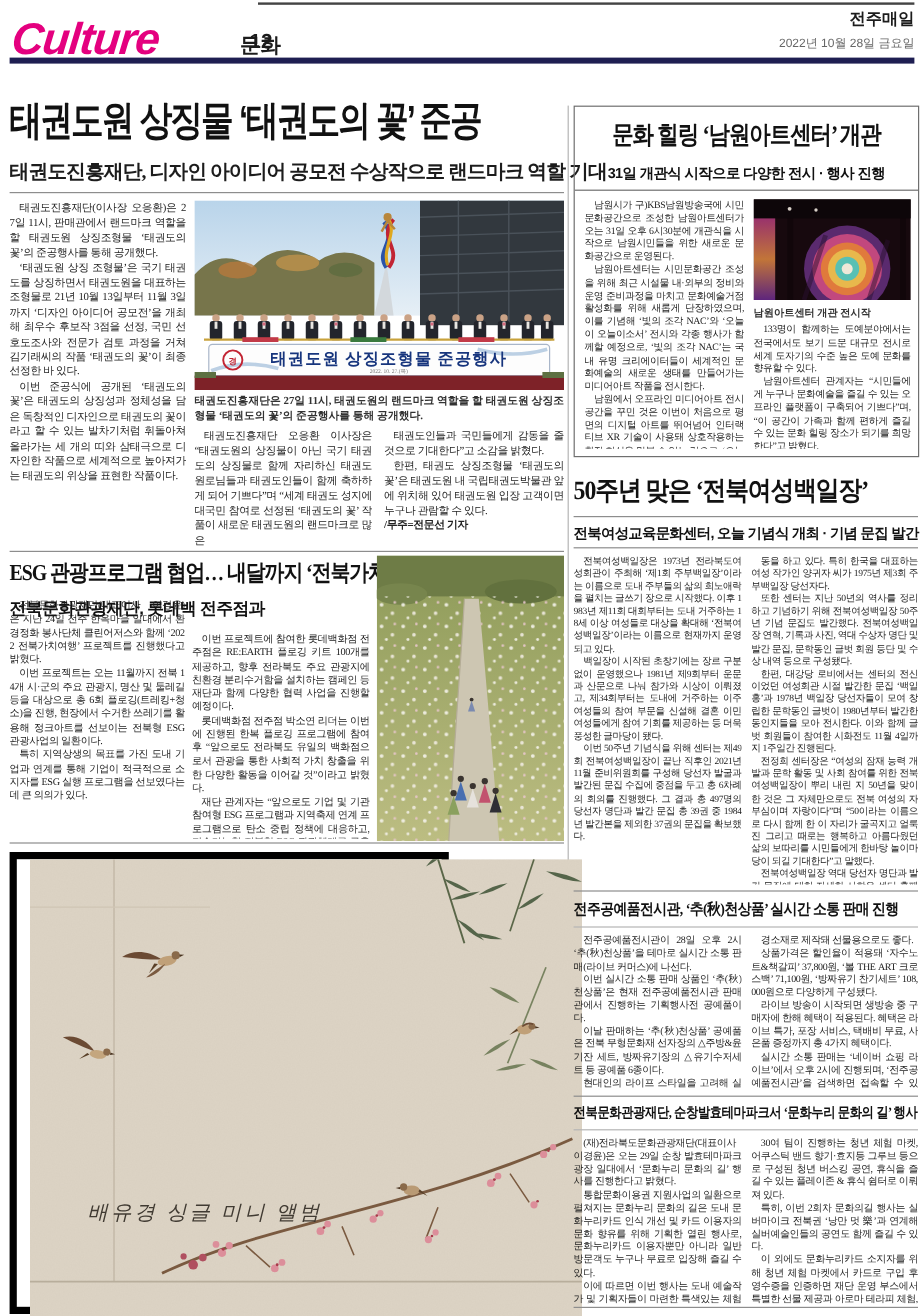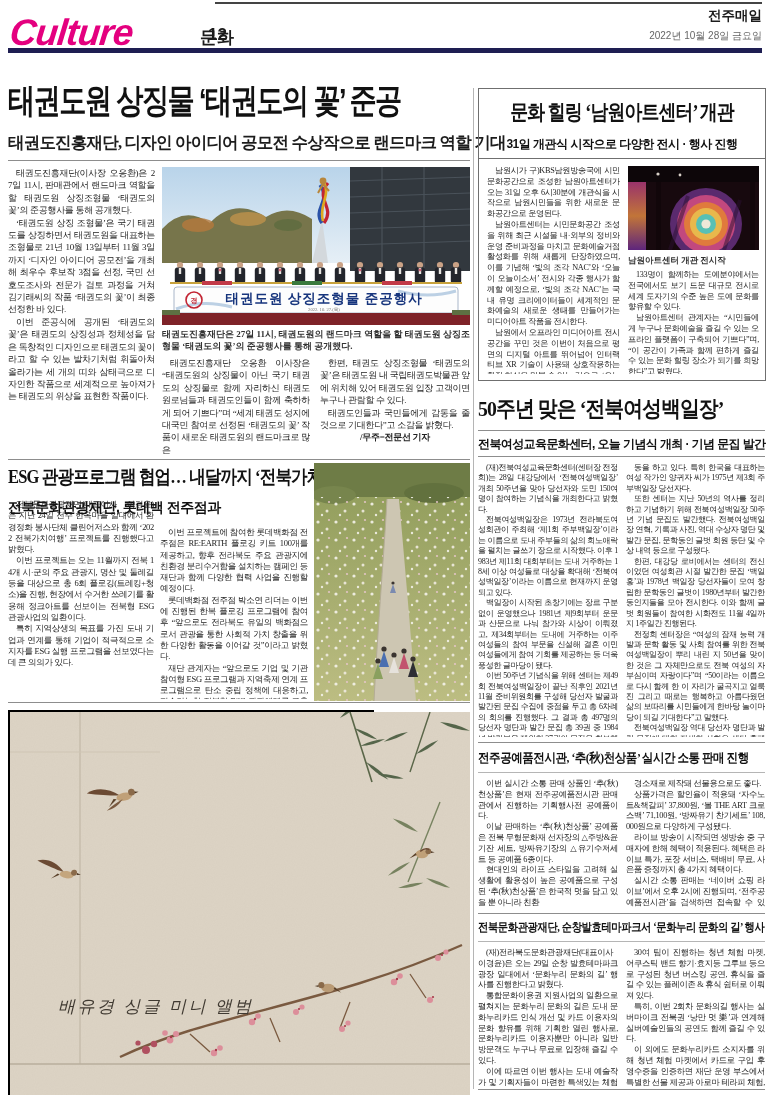--- a/index.html
+++ b/index.html
@@ -3,21 +3,21 @@
 <meta charset="utf-8">
 <style>
   html,body{margin:0;padding:0;background:#e8e8e8;}
   .page{position:relative;width:770px;height:1097px;background:#ffffff;margin:0 auto;
         font-family:"Liberation Serif","DejaVu Serif",serif;color:#1c1c1c;overflow:hidden;}
   .abs{position:absolute;}
   .sans{font-family:"Liberation Sans","DejaVu Sans",sans-serif;}
   .rule{position:absolute;background:#8d8d8d;height:1px;}
   .clip{overflow:hidden;}
   .cols p{margin:0;text-indent:8px;text-align:justify;word-break:break-all;}
-  .cols p.byline{text-align:center;font-weight:bold;text-indent:0;}
+  .cols p.byline{text-align:left;font-weight:bold;text-indent:0;}
   .bt{font-size:9px;line-height:12.4px;letter-spacing:-0.3px;color:#222;}
   .bt2{font-size:8.2px;line-height:10.8px;letter-spacing:-0.3px;color:#222;}
   .bt3{font-size:8px;line-height:10.4px;letter-spacing:-0.3px;color:#222;}
   .bt4{font-size:8.3px;line-height:10.8px;letter-spacing:-0.3px;color:#222;}
   .logo{font-family:"Liberation Sans","DejaVu Sans",sans-serif;font-style:italic;font-weight:bold;
         font-size:37px;color:#e4007f;letter-spacing:-1px;transform:skewX(-6deg);}
   .h-main{font-family:"Liberation Sans","DejaVu Sans",sans-serif;font-weight:900;font-size:34px;
         letter-spacing:-2px;white-space:nowrap;transform:scaleX(0.80);transform-origin:0 50%;color:#111;}
   .h-serif{font-weight:800;white-space:nowrap;letter-spacing:-1px;color:#111;}
   .caption{font-size:9px;font-weight:bold;line-height:12px;color:#333;text-align:justify;word-break:break-all;}
@@ -126,22 +126,22 @@
       <rect x="0" y="143" width="18" height="5" fill="#5d7042"></rect>
         <rect x="290" y="143" width="18" height="5" fill="#5d7042"></rect>
     </svg>
   </div>
   <div class="abs caption clip" style="left:162px;top:328px;width:308px;height:27px;">태권도진흥재단은 27일 11시, 태권도원의 랜드마크 역할을 할 태권도원 상징조형물 ‘태권도의 꽃’의 준공행사를 통해 공개했다.</div>
 
   <div class="abs cols clip bt" style="left:162px;top:357px;width:148px;height:99px;">
       <p>태권도진흥재단 오응환 이사장은 “태권도원의 상징물이 아닌 국기 태권도의 상징물로 함께 자리하신 태권도 원로님들과 태권도인들이 함께 축하하게 되어 기쁘다”며 “세계 태권도 성지에 대국민 참여로 선정된 ‘태권도의 꽃’ 작품이 새로운 태권도원의 랜드마크로 많은</p>
     </div>
   <div class="abs cols clip bt" style="left:320px;top:357px;width:150px;height:99px;">
+      <p>태권도인들과 국민들에게 감동을 줄 것으로 기대한다”고 소감을 밝혔다.</p>
       <p>한편, 태권도 상징조형물 ‘태권도의 꽃’은 태권도원 내 국립태권도박물관 앞에 위치해 있어 태권도원 입장 고객이면 누구나 관람할 수 있다.</p>
-      <p>태권도인들과 국민들에게 감동을 줄 것으로 기대한다”고 소감을 밝혔다.</p>
       <p class="byline">/무주=전문선 기자</p>
     </div>
 
   <div class="rule" style="left:8px;top:459px;width:462px;"></div>
 
   <div class="abs h-serif" style="left:8px;top:464px;font-size:19px;transform:scaleX(0.87);transform-origin:0 50%;">ESG 관광프로그램 협업… 내달까지 ‘전북가치여행’ 프로젝트</div>
   <div class="abs subhead-sans" style="left:8px;top:499px;font-size:14px;letter-spacing:-0.5px;">전북문화관광재단, 롯데백 전주점과</div>
   <div class="abs cols clip" style="left:8px;top:499px;width:146px;height:172px;font-size:8.5px;line-height:11.3px;letter-spacing:-0.3px;">
       <p>전북문화관광재단(대표이사 이경윤)은 지난 24일 전주 한옥마을 일대에서 환경정화 봉사단체 클린어저스와 함께 ‘2022 전북가치여행’ 프로젝트를 진행했다고 밝혔다.</p>
       <p>이번 프로젝트는 오는 11월까지 전북 14개 시·군의 주요 관광지, 명산 및 둘레길 등을 대상으로 총 6회 플로깅(트레킹+청소)을 진행, 현장에서 수거한 쓰레기를 활용해 정크아트를 선보이는 전북형 ESG 관광사업의 일환이다.</p>
@@ -186,21 +186,21 @@
         <circle cx="99" cy="196" r="2.6" fill="#3a3430"></circle>
           <path d="M99,198 L94,214 L104,214 Z" fill="#2e2e34"></path>
         <circle cx="64" cy="198" r="2.6" fill="#3a3430"></circle>
           <path d="M64,200 L59,216 L69,216 Z" fill="#8aa05e"></path>
       </g>
     </svg>
   </div>
 
   <div class="rule" style="left:8px;top:702px;width:462px;"></div>
 
-  <div class="abs" style="left:8px;top:710px;width:366px;height:385px;border:2px solid #000000;box-sizing:border-box;">
+  <div class="abs" style="left:8px;top:710px;width:366px;height:385px;border:6px solid #000000;box-sizing:border-box;padding-left:11px;">
     <svg width="460" height="383" viewBox="0 0 460 383">
       <defs>
         <filter id="paper" x="0" y="0" width="100%" height="100%">
           <feTurbulence type="fractalNoise" baseFrequency="0.9" numOctaves="2" result="n"></feTurbulence>
           <feColorMatrix in="n" type="matrix" values="0 0 0 0 0.45 0 0 0 0 0.40 0 0 0 0 0.33 0 0 0 0.10 0"></feColorMatrix>
         </filter>
         <path id="leaf" d="M0,0 Q13,-3.2 26,-0.8 Q13,3 0,0 Z"></path>
       </defs>
       <rect width="460" height="383" fill="#ddd4c5"></rect>
       <rect width="460" height="383" filter="url(#paper)"></rect>
@@ -339,37 +339,37 @@
   <div class="abs cols clip bt2" style="left:628px;top:270px;width:131px;height:104px;">
       <p>133명이 함께하는 도예분야에서는 전국에서도 보기 드문 대규모 전시로 세계 도자기의 수준 높은 도예 문화를 향유할 수 있다.</p>
       <p>남원아트센터 관계자는 “시민들에게 누구나 문화예술을 즐길 수 있는 오프라인 플랫폼이 구축되어 기쁘다”며, “이 공간이 가족과 함께 편하게 즐길 수 있는 문화 힐링 장소가 되기를 희망한다”고 밝혔다.</p>
     </div>
 
   <div class="abs h-serif" style="left:478px;top:394px;font-size:22px;transform:scaleX(0.9);transform-origin:0 50%;">50주년 맞은 ‘전북여성백일장’</div>
   <div class="rule" style="left:478px;top:430px;width:287px;"></div>
   <div class="abs subhead-sans" style="left:478px;top:436px;width:287px;font-size:12px;letter-spacing:-0.6px;white-space:nowrap;">전북여성교육문화센터, 오늘 기념식 개최 · 기념 문집 발간</div>
   <div class="rule" style="left:478px;top:456px;width:287px;"></div>
   <div class="abs cols clip bt3" style="left:478px;top:463px;width:140px;height:274px;">
-      <p>(재)전북여성교육문화센터(센터장 전정희)는 28일 대강당에서 ‘전북여성백일장’ 개최 50주년을 맞아 당선자와 도민 150여 명이 참여하는 기념식을 개최한다고 밝혔다.</p>
       <p>전북여성백일장은 1973년 전라북도여성회관이 주최해 ‘제1회 주부백일장’이라는 이름으로 도내 주부들의 삶의 희노애락을 펼치는 글쓰기 장으로 시작했다. 이후 1983년 제11회 대회부터는 도내 거주하는 18세 이상 여성들로 대상을 확대해 ‘전북여성백일장’이라는 이름으로 현재까지 운영되고 있다.</p>
       <p>백일장이 시작된 초창기에는 장르 구분 없이 운영했으나 1981년 제9회부터 운문과 산문으로 나눠 참가와 시상이 이뤄졌고, 제34회부터는 도내에 거주하는 이주 여성들의 참여 부문을 신설해 결혼 이민 여성들에게 참여 기회를 제공하는 등 더욱 풍성한 글마당이 됐다.</p>
       <p>이번 50주년 기념식을 위해 센터는 제49회 전북여성백일장이 끝난 직후인 2021년 11월 준비위원회를 구성해 당선자 발굴과 발간된 문집 수집에 중점을 두고 총 6차례의 회의를 진행했다. 그 결과 총 497명의 당선자 명단과 발간 문집 총 39권 중 1984년 발간본을 제외한 37권의 문집을 확보했다.</p>
     </div>
   <div class="abs cols clip bt3" style="left:626px;top:463px;width:139px;height:274px;">
       <p>동을 하고 있다. 특히 한국을 대표하는 여성 작가인 양귀자 씨가 1975년 제3회 주부백일장 당선자다.</p>
       <p>또한 센터는 지난 50년의 역사를 정리하고 기념하기 위해 전북여성백일장 50주년 기념 문집도 발간했다. 전북여성백일장 연혁, 기록과 사진, 역대 수상자 명단 및 발간 문집, 문학동인 글벗 회원 등단 및 수상 내역 등으로 구성됐다.</p>
       <p>한편, 대강당 로비에서는 센터의 전신이었던 여성회관 시절 발간한 문집 ‘백일홍’과 1978년 백일장 당선자들이 모여 창립한 문학동인 글벗이 1980년부터 발간한 동인지들을 모아 전시한다. 이와 함께 글벗 회원들이 참여한 시화전도 11월 4일까지 1주일간 진행된다.</p>
       <p>전정희 센터장은 “여성의 잠재 능력 개발과 문학 활동 및 사회 참여를 위한 전북여성백일장이 뿌리 내린 지 50년을 맞이한 것은 그 자체만으로도 전북 여성의 자부심이며 자랑이다”며 “50이라는 이름으로 다시 함께 한 이 자리가 굴곡지고 얼룩진 그리고 때로는 행복하고 아름다웠던 삶의 보따리를 시민들에게 한바탕 놀이마당이 되길 기대한다”고 말했다.</p>
       <p>전북여성백일장 역대 당선자 명단과 발간 문집에 대한 자세한 사항은 센터 홈페이지에서 확인할 수 있다.</p>
     </div>
   <div class="rule" style="left:478px;top:742px;width:287px;"></div>
 
   <div class="abs h-serif" style="left:478px;top:750px;font-size:12.8px;transform:scaleX(0.9);transform-origin:0 50%;letter-spacing:-0.5px;">전주공예품전시관, ‘추(秋)천상품’ 실시간 소통 판매 진행</div>
   <div class="rule" style="left:478px;top:772px;width:287px;background:#b5b5b5;"></div>
   <div class="abs cols clip bt4" style="left:478px;top:779px;width:140px;height:130px;">
+      <p>전주공예품전시관이 28일 오후 2시 ‘추(秋)천상품’을 테마로 실시간 소통 판매(라이브 커머스)에 나선다.</p>
       <p>이번 실시간 소통 판매 상품인 ‘추(秋)천상품’은 현재 전주공예품전시관 판매관에서 진행하는 기획행사전 공예품이다.</p>
       <p>이날 판매하는 ‘추(秋)천상품’ 공예품은 전북 무형문화재 선자장의 △주방&amp;윤기잔 세트, 방짜유기장의 △유기수저세트 등 공예품 6종이다.</p>
       <p>현대인의 라이프 스타일을 고려해 실생활에 활용성이 높은 공예품으로 구성된 ‘추(秋)천상품’은 한국적 멋을 담고 있을 뿐 아니라 친환</p>
     </div>
   <div class="abs cols clip bt4" style="left:626px;top:779px;width:139px;height:130px;">
       <p>경소재로 제작돼 선물용으로도 좋다.</p>
       <p>상품가격은 할인율이 적용돼 ‘자수노트&amp;책갈피’ 37,800원, ‘볼 THE ART 크로스백’ 71,100원, ‘방짜유기 찬기세트’ 108,000원으로 다양하게 구성됐다.</p>
       <p>라이브 방송이 시작되면 생방송 중 구매자에 한해 혜택이 적용된다. 혜택은 라이브 특가, 포장 서비스, 택배비 무료, 사은품 증정까지 총 4가지 혜택이다.</p>
       <p>실시간 소통 판매는 ‘네이버 쇼핑 라이브’에서 오후 2시에 진행되며, ‘전주공예품전시관’을 검색하면 접속할 수 있다.</p>
     </div>

